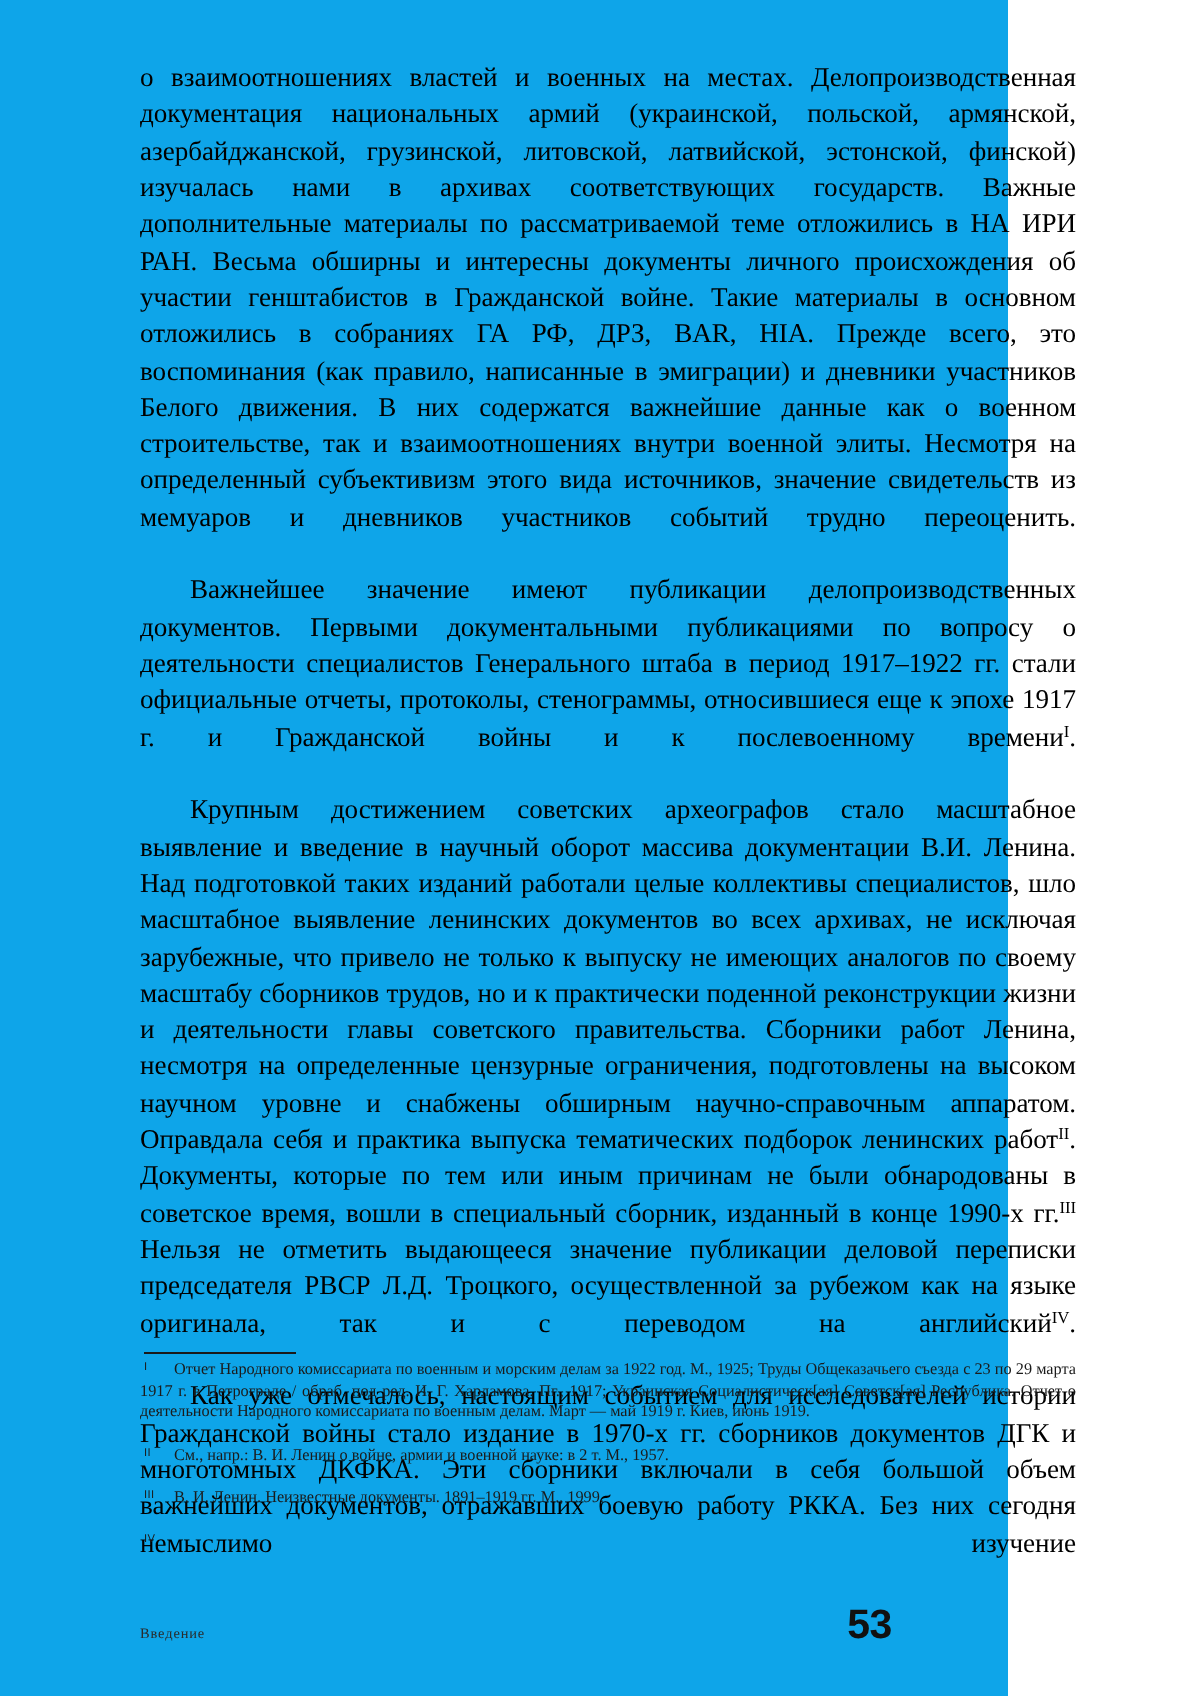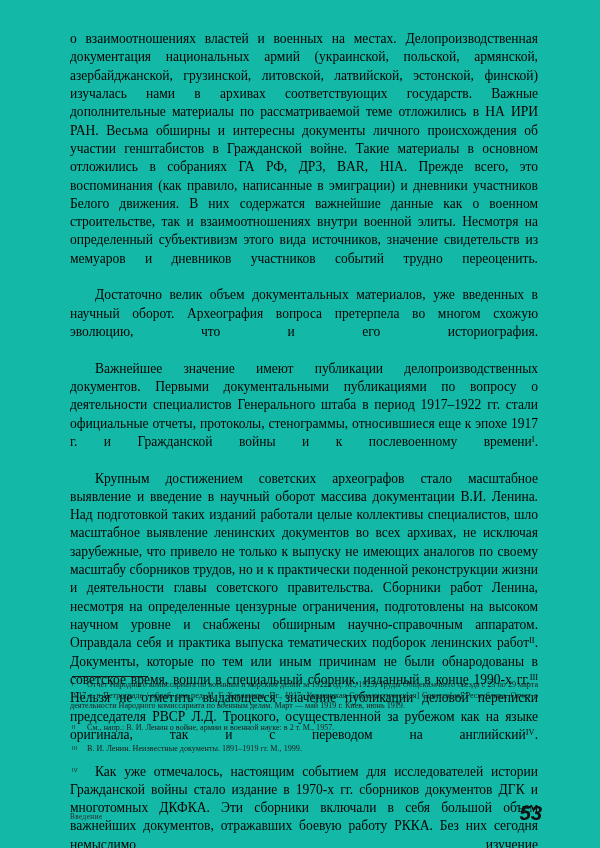--- a/index.html
+++ b/index.html
@@ -13,23 +13,23 @@
     position: relative;
     overflow: hidden;
     font-family: "Liberation Serif", "DejaVu Serif", serif;
     color: #000000;
     -webkit-font-smoothing: antialiased;
   }
 
   .page {
     position: absolute;
     left: 0; top: 0;
-    width: 600px;
+    width: 504px;
     height: 848px;
-    background: #14b8a6;
+    background: #0ea5e9;
   }
 
   
   .body-text {
     position: absolute;
     left: 70px;
     top: 30px;
     width: 468px;
   }
 
@@ -123,33 +123,31 @@
   }
   .page-number {
     position: absolute;
     right: 58px;
     top: 801px;
     font-family: "Liberation Sans", "DejaVu Sans", sans-serif;
     font-size: 20.5px;
     font-weight: bold;
     color: #111111;
     letter-spacing: -0.2px;
-    font-style: italic;
   }
 </style>
 </head>
 <body>
 
 <div class="page">
 
   <div class="body-text">
 
     <p class="para">о взаимоотношениях властей и военных на местах. Делопроизводственная документация национальных армий (украинской, польской, армянской, азербайджанской, грузинской, литовской, латвийской, эстонской, финской) изучалась нами в архивах соответствующих государств. Важные дополнительные материалы по рассматриваемой теме отложились в НА ИРИ РАН. Весьма обширны и интересны документы личного происхождения об участии генштабистов в Гражданской войне. Такие материалы в основном отложились в собраниях ГА РФ, ДРЗ, BAR, HIA. Прежде всего, это воспоминания (как правило, написанные в эмиграции) и дневники участников Белого движения. В них содержатся важнейшие данные как о военном строительстве, так и взаимоотношениях внутри военной элиты. Несмотря на определенный субъективизм этого вида источников, значение свидетельств из мемуаров и дневников участников событий трудно переоценить.</p>
 
-    <p class="para indent">Достаточно велик объем документальных материалов, уже введенных в научный оборот. Археография вопроса претерпела во многом схожую эволюцию, что и его историография.</p>
 
     <p class="para indent"><span>Важнейшее значение имеют публикации делопроизводственных документов. Первыми документальными публикациями по вопросу о деятельности специалистов Генерального штаба в период 1917–1922 гг. стали официальные отчеты, протоколы, стенограммы, относившиеся еще к эпохе 1917 г. и Гражданской войны и к послевоенному времени</span><sup class="fn">I</sup><span>.</span></p>
 
     <p class="para indent"><span>Крупным достижением советских археографов стало масштабное выявление и введение в научный оборот массива документации В.И. Ленина. Над подготовкой таких изданий работали целые коллективы специалистов, шло масштабное выявление ленинских документов во всех архивах, не исключая зарубежные, что привело не только к выпуску не имеющих аналогов по своему масштабу сборников трудов, но и к практически поденной реконструкции жизни и деятельности главы советского правительства. Сборники работ Ленина, несмотря на определенные цензурные ограничения, подготовлены на высоком научном уровне и снабжены обширным научно-справочным аппаратом. Оправдала себя и практика выпуска тематических подборок ленинских работ</span><sup class="fn">II</sup><span>. Документы, которые по тем или иным причинам не были обнародованы в советское время, вошли в специальный сборник, изданный в конце 1990-х гг.</span><sup class="fn">III</sup><span> Нельзя не отметить выдающееся значение публикации деловой переписки председателя РВСР Л.Д. Троцкого, осуществленной за рубежом как на языке оригинала, так и с переводом на английский</span><sup class="fn">IV</sup><span>.</span></p>
 
     <p class="para indent">Как уже отмечалось, настоящим событием для исследователей истории Гражданской войны стало издание в 1970-х гг. сборников документов ДГК и многотомных ДКФКА. Эти сборники включали в себя большой объем важнейших документов, отражавших боевую работу РККА. Без них сегодня немыслимо изучение</p>
 
   </div>
 
   <div class="footnotes">

